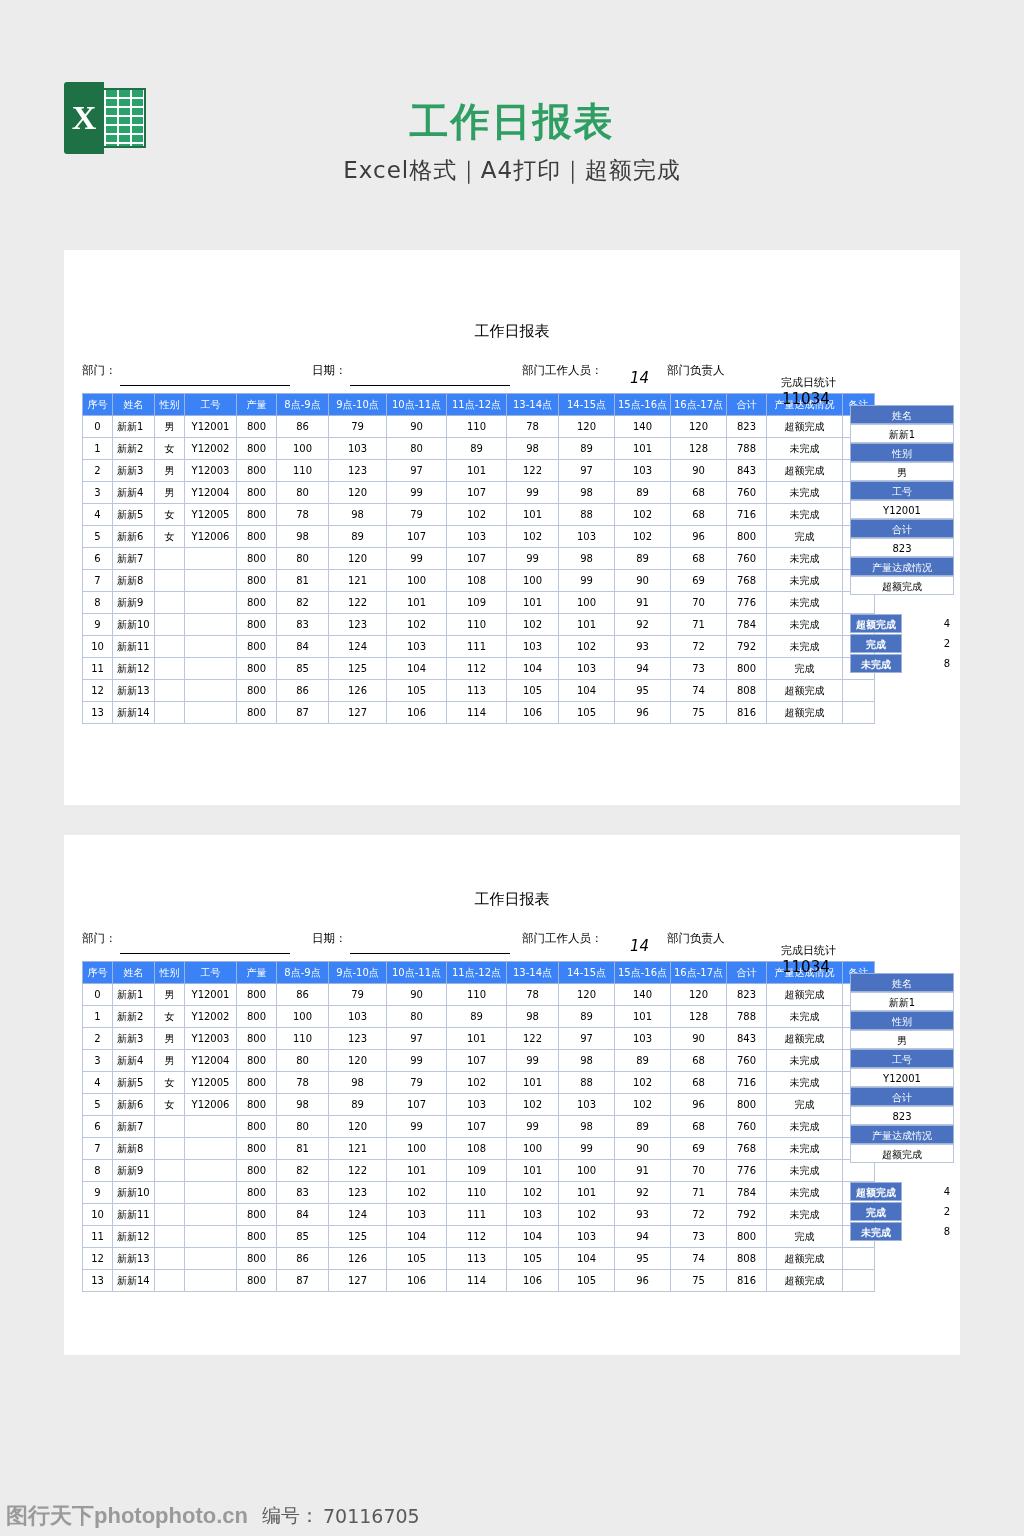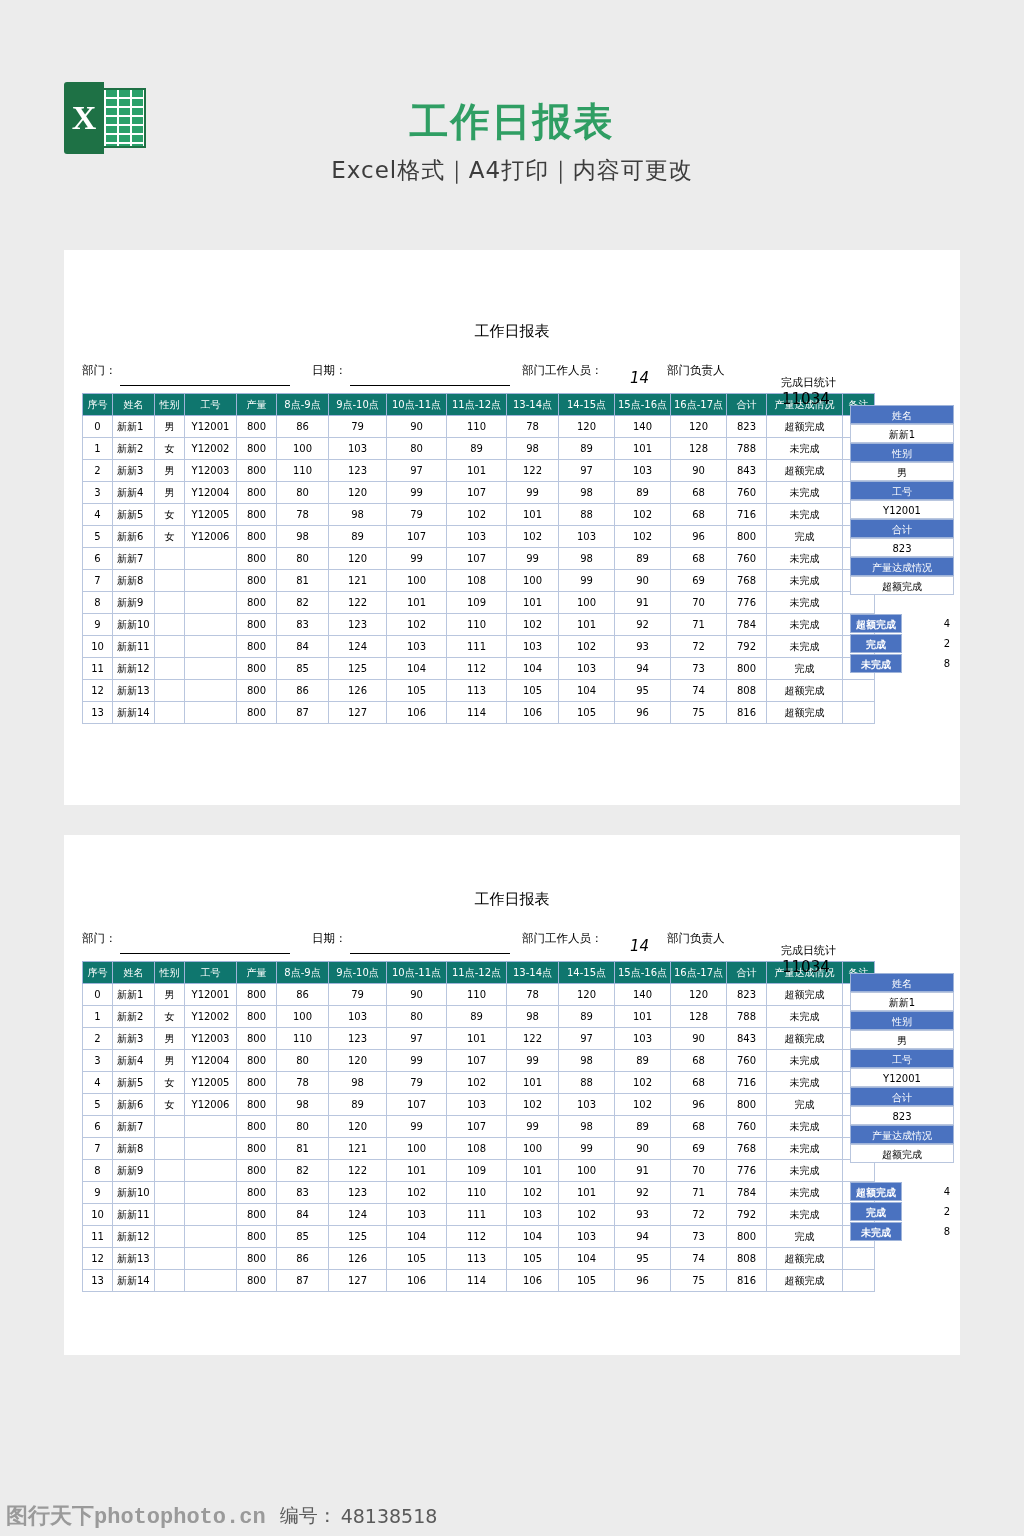--- a/index.html
+++ b/index.html
@@ -77,21 +77,21 @@
   .meta .totlbl{position:absolute;top:16px;font-size:11px;}
 
   table.grid{
     border-collapse:collapse;
     margin:0 0 0 18px;
     font-size:10px;
     font-family:"DejaVu Sans",sans-serif;
     table-layout:fixed;
   }
   table.grid th{
-    background:#0f766e;color:#fff;font-weight:normal;
+    background:#3b82f6;color:#fff;font-weight:normal;
     border:1px solid #9fb4da;
     height:19px;
     font-size:10px;
     margin-left:40px;
   }
   table.grid td{
     border:1px solid #b9c6de;
     height:19px;text-align:center;color:#000;background:#fff;
     font-size:10px;
   }
@@ -121,42 +121,42 @@
   .side .statrow .v{
     position:absolute;left:60px;top:0;width:40px;height:19px;line-height:19px;
     color:#000;text-align:right;
   }
   
   .footer{
     position:absolute;left:0;bottom:0;width:1024px;height:40px;
     display:flex;align-items:center;
   }
   .footer .wm{
-    font-size:22px;color:#9a9a9a;font-family:Liberation Mono, monospace;
+    font-size:22px;color:#9a9a9a;font-family:Liberation Sans, sans-serif;
     padding-left:6px;font-weight:bold;
   }
   .footer .no{
     font-size:19px;color:#5a5a5a;font-family:"DejaVu Sans",sans-serif;
     padding-left:14px;
   }
 </style>
 </head>
 <body>
 
 <div class="header">
   <div class="excel-logo">
     <div class="left">
         <span>X</span>
       </div>
     <div class="right"></div>
     <div class="grid"></div>
     <div class="gridlines"></div>
   </div>
   <div class="title-main">工作日报表</div>
-  <div class="title-sub">Excel格式｜A4打印｜内容可更改</div>
+  <div class="title-sub">Excel格式｜A4打印｜超额完成</div>
 </div>
 
 <div class="sheet one">
   <div class="sheet-title">工作日报表</div>
 
   <div class="meta">
     <span class="lbl" style="left:0;">部门：</span>
     <span class="line" style="left:38px;width:170px;"></span>
     <span class="lbl" style="left:230px;">日期：</span>
     <span class="line" style="left:268px;width:160px;"></span>
@@ -822,14 +822,14 @@
       <div class="statrow">
         <div class="k">未完成</div>
         <div class="v">8</div>
       </div>
     </div>
 </div>
 
 <div class="footer">
   <span class="wm">图行天下photophoto.cn</span>
   <span class="no">编号：</span>
-  <span class="no" style="padding-left:4px;">48138518</span>
+  <span class="no" style="padding-left:4px;">70116705</span>
 </div>
 
 </body></html>

